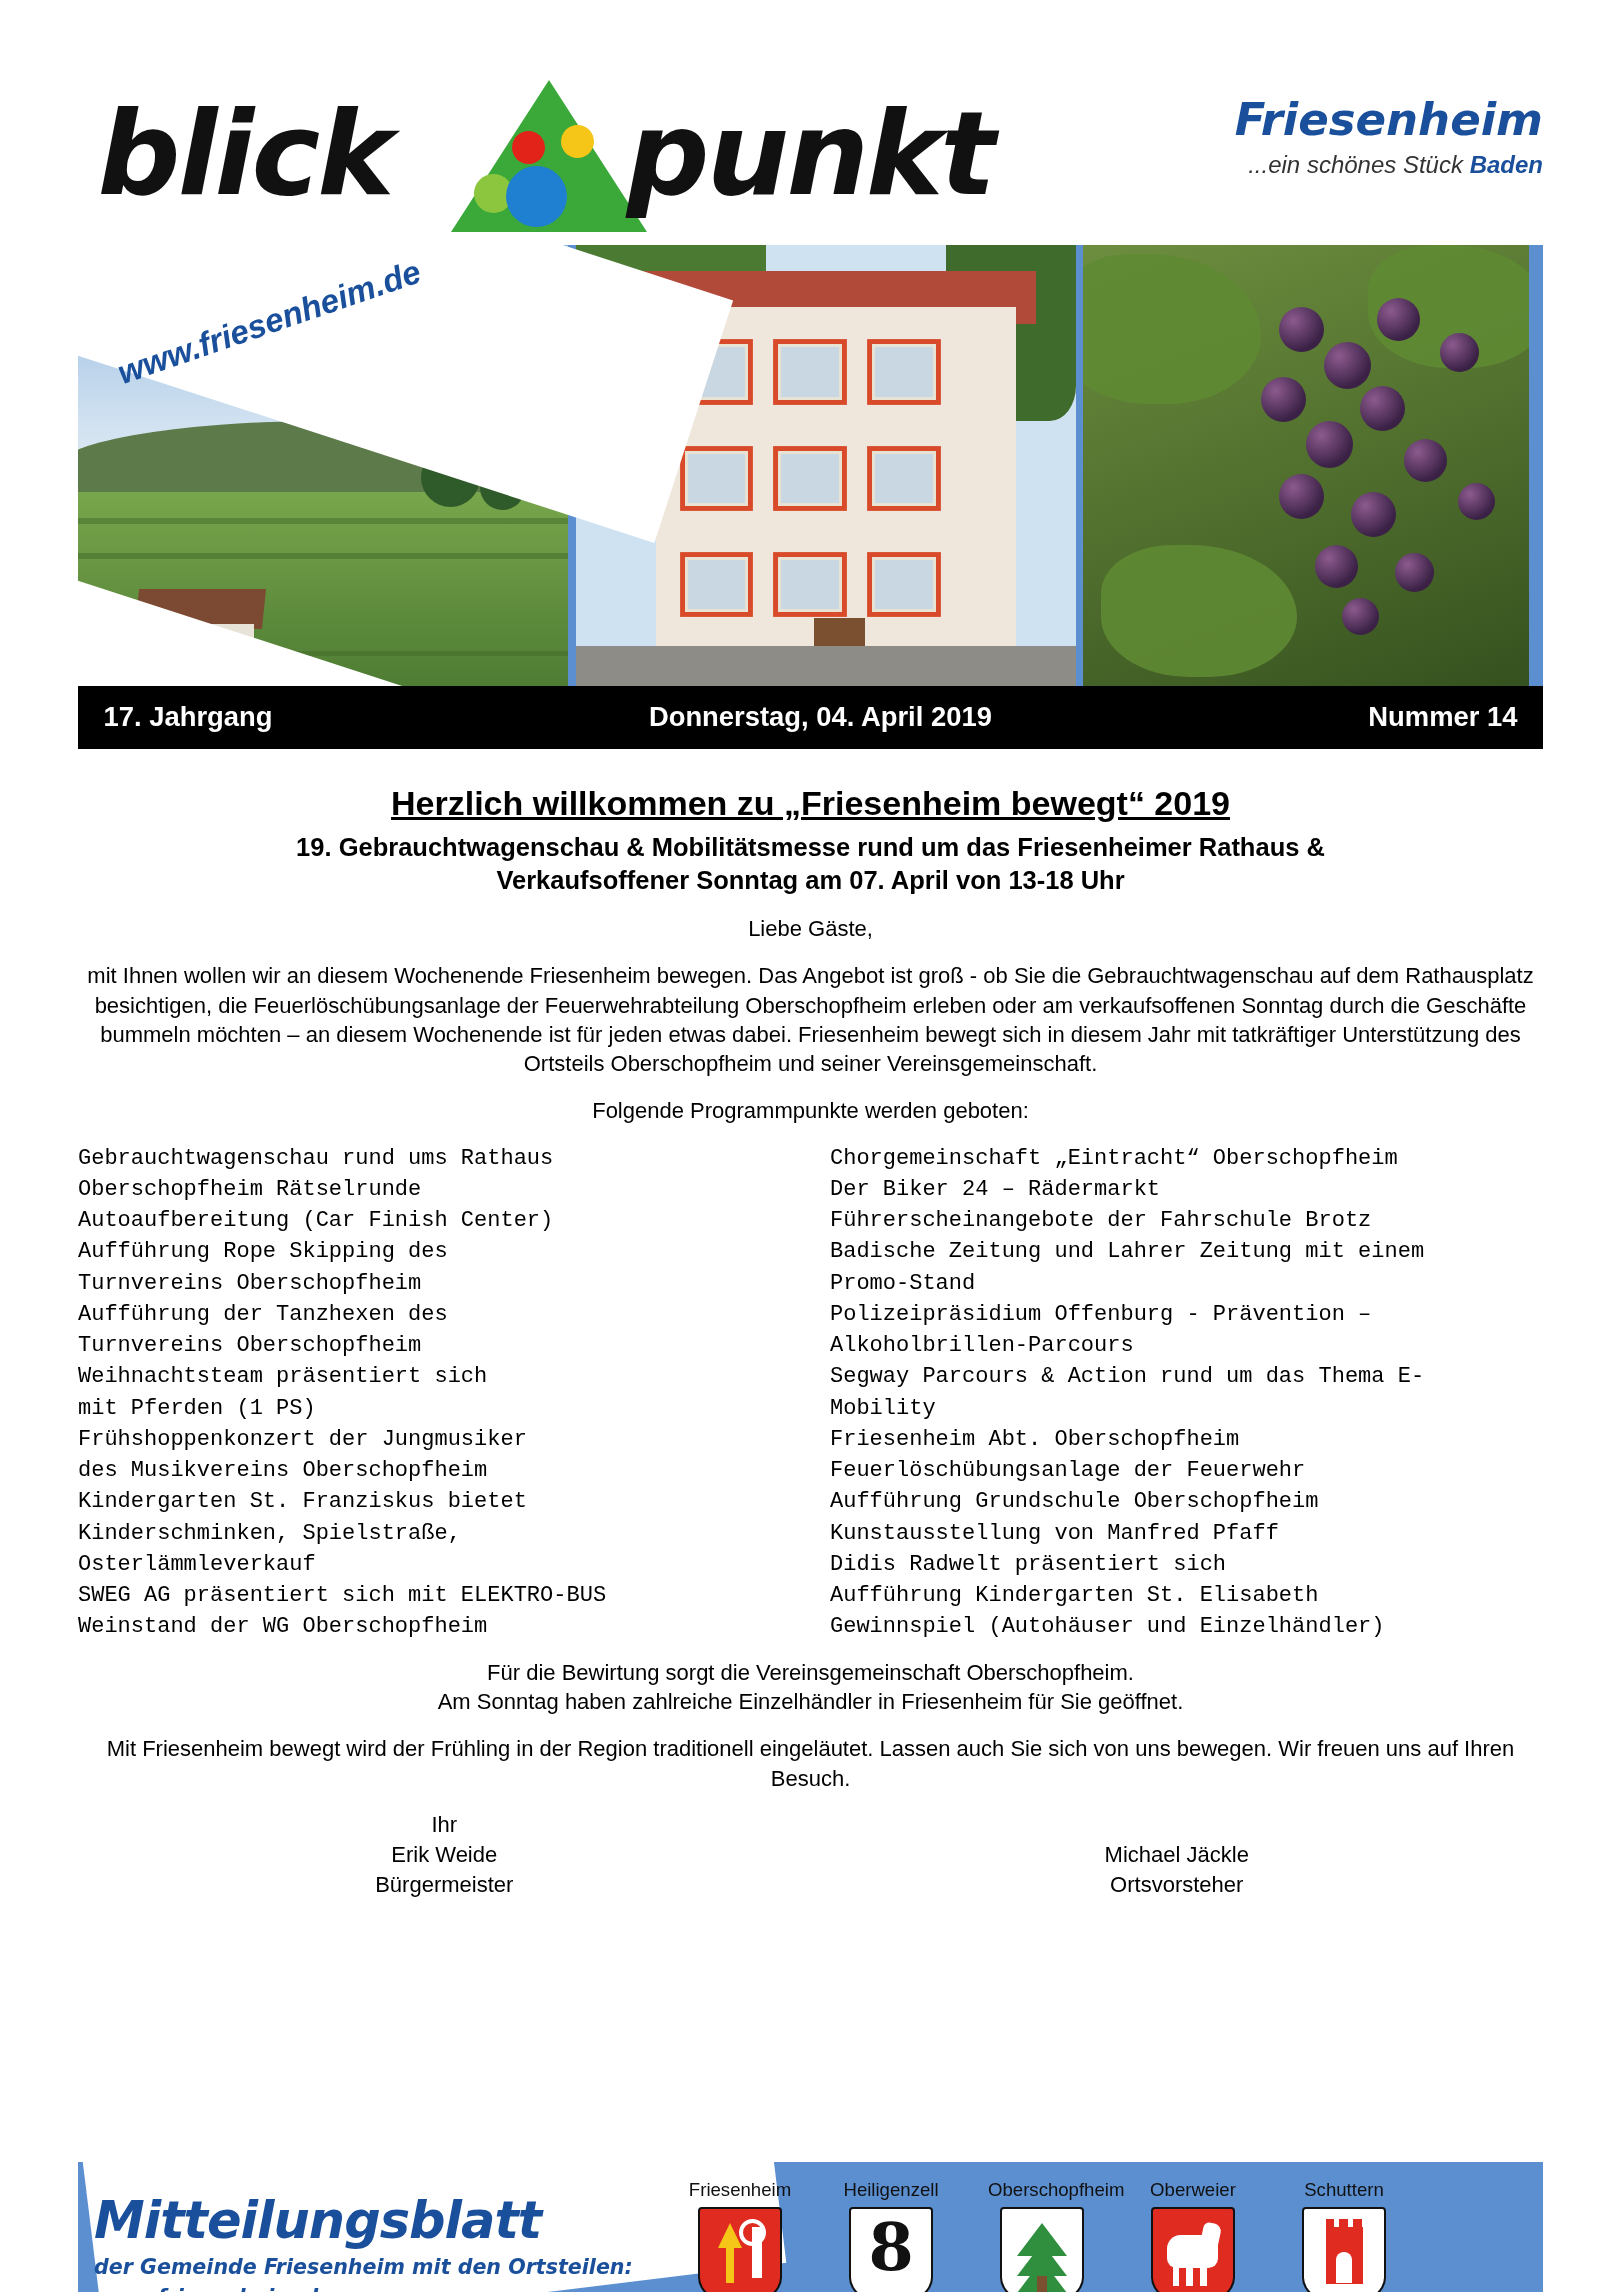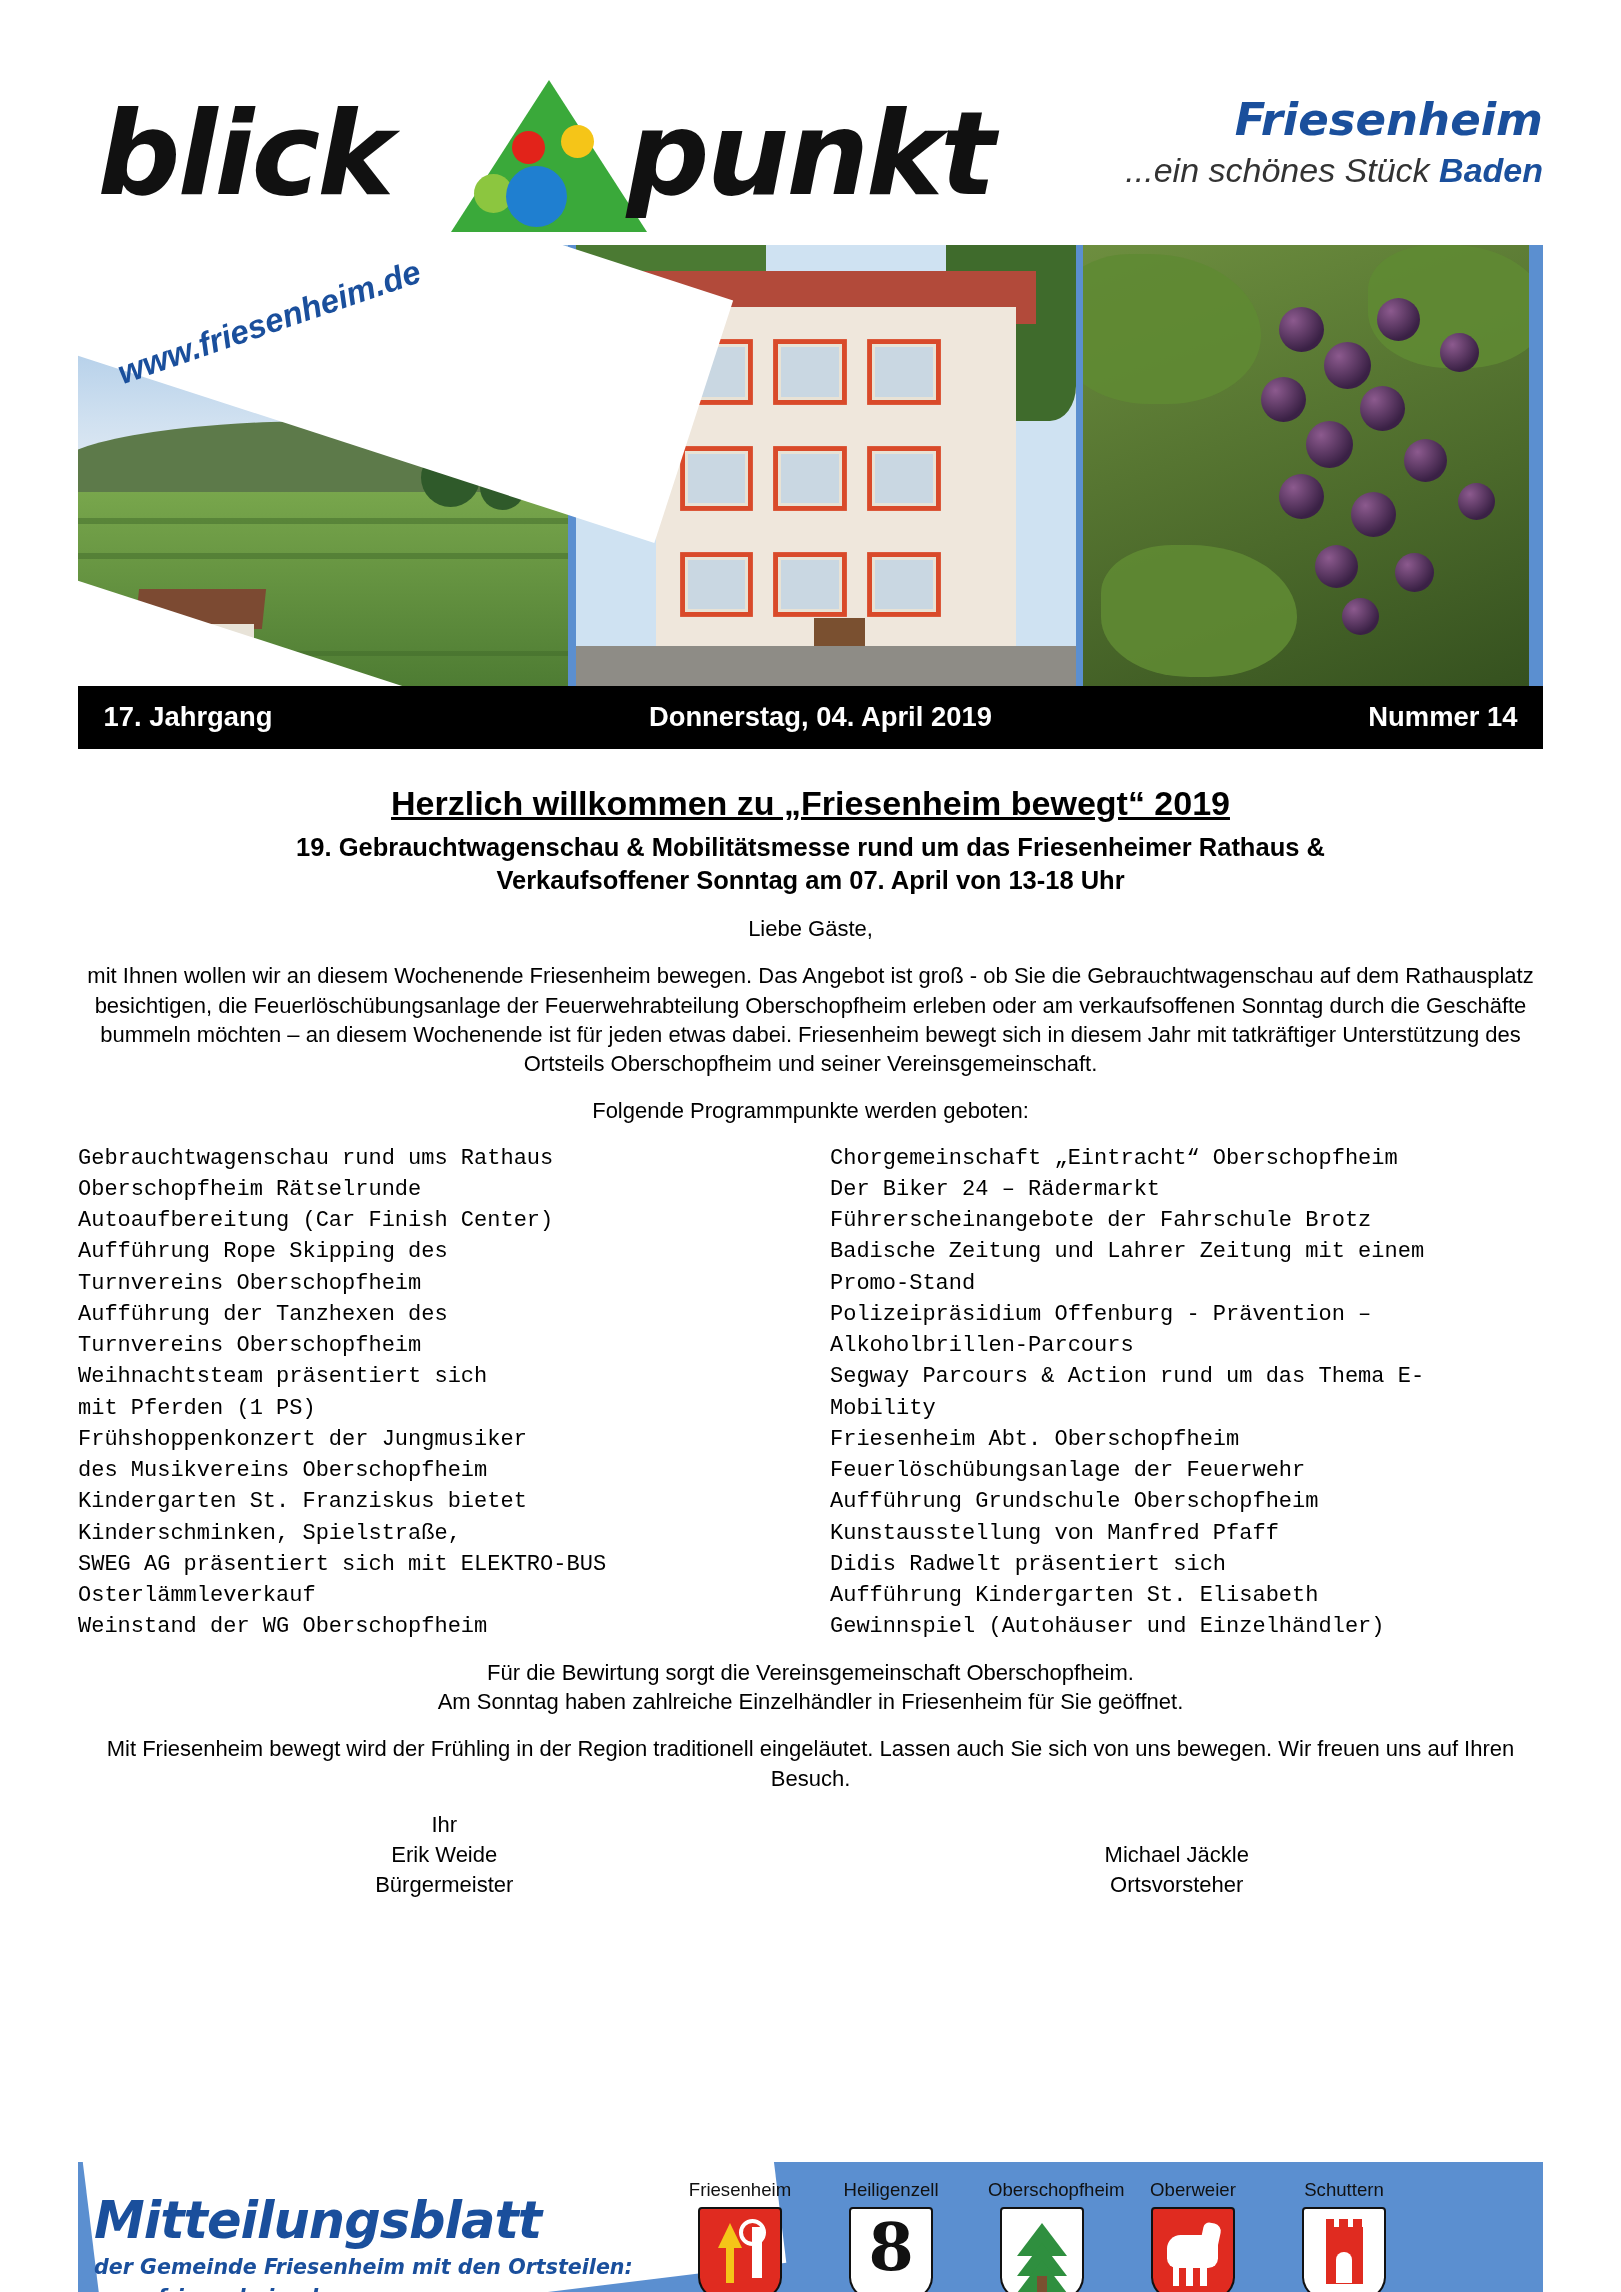--- a/index.html
+++ b/index.html
@@ -90,21 +90,21 @@
     font-family: "DejaVu Sans", sans-serif;
     font-weight: bold;
     font-style: italic;
     font-size: 45px;
     color: #1a4f9c;
     line-height: 1.05;
   }
   .brand-sub {
     font-family: "Liberation Sans", sans-serif;
     font-style: italic;
-    font-size: 34px;
+    font-size: 24px;
     color: #333333;
     margin-top: 7.8px;
   }
   .brand-sub b {
     color: #1a4f9c;
     font-style: italic;
   }
 
   
   .photoband {
@@ -518,22 +518,22 @@
         <div class="item">Aufführung Rope Skipping des</div>
         <div class="item">Turnvereins Oberschopfheim</div>
         <div class="item">Aufführung der Tanzhexen des</div>
         <div class="item">Turnvereins Oberschopfheim</div>
         <div class="item">Weihnachtsteam präsentiert sich</div>
         <div class="item">mit Pferden (1 PS)</div>
         <div class="item">Frühshoppenkonzert der Jungmusiker</div>
         <div class="item">des Musikvereins Oberschopfheim</div>
         <div class="item">Kindergarten St. Franziskus bietet</div>
         <div class="item">Kinderschminken, Spielstraße,</div>
+        <div class="item">Osterlämmleverkauf</div>
         <div class="item">SWEG AG präsentiert sich mit ELEKTRO-BUS</div>
-        <div class="item">Osterlämmleverkauf</div>
         <div class="item">Weinstand der WG Oberschopfheim</div>
       </div>
       <div class="col">
         <div class="item">Chorgemeinschaft „Eintracht“ Oberschopfheim</div>
         <div class="item">Der Biker 24 – Rädermarkt</div>
         <div class="item">Führerscheinangebote der Fahrschule Brotz</div>
         <div class="item">Badische Zeitung und Lahrer Zeitung mit einem</div>
         <div class="item">Promo-Stand</div>
         <div class="item">Polizeipräsidium Offenburg - Prävention –</div>
         <div class="item">Alkoholbrillen-Parcours</div>

